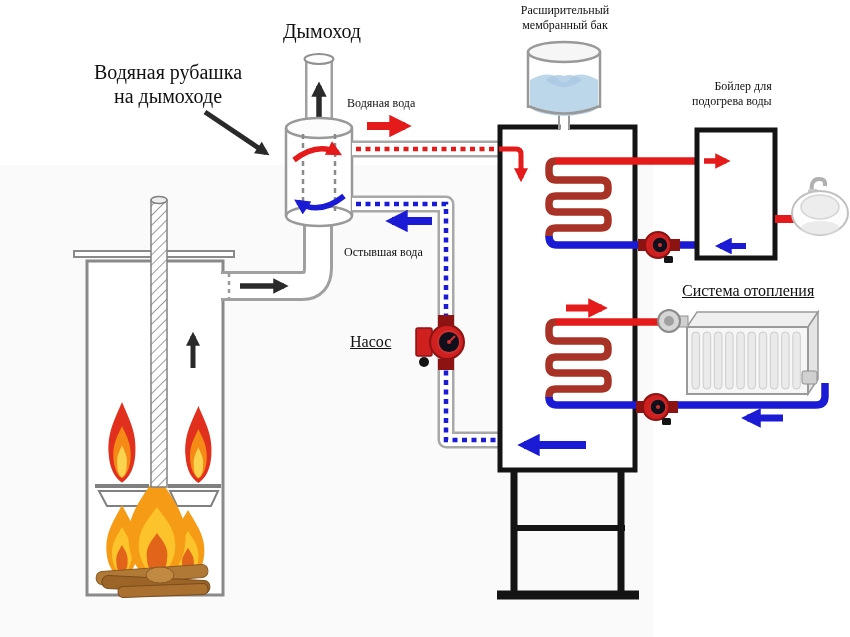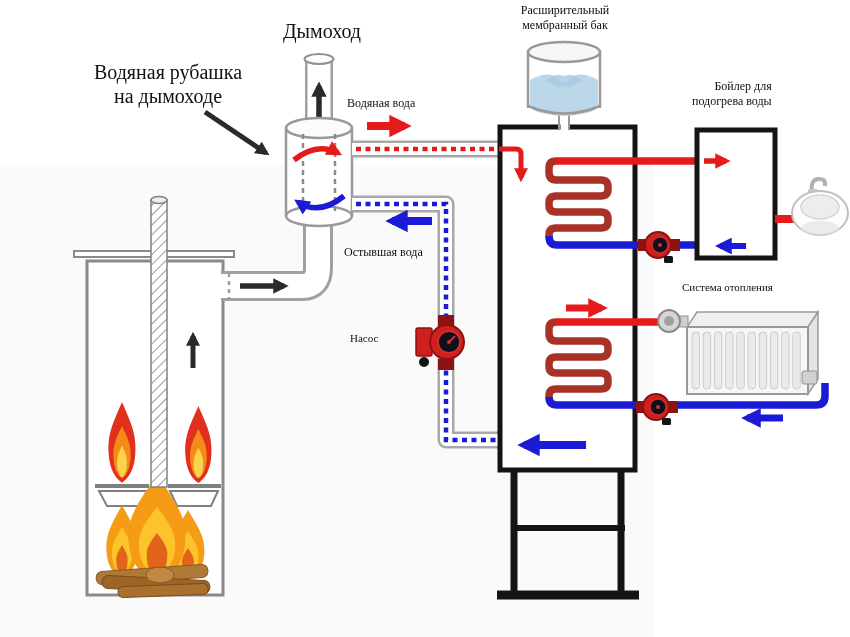--- a/index.html
+++ b/index.html
@@ -2,21 +2,21 @@
 <html><head>
 <meta charset="utf-8">
 <style>
   html,body{margin:0;padding:0;background:#fff;}
   .stage{position:relative;width:850px;height:637px;background:#ffffff;overflow:hidden;
          font-family:"Liberation Serif", serif;}
   .stage svg{position:absolute;left:0;top:0;}
   .lbl{position:absolute;color:#101010;white-space:pre-line;line-height:1.22;text-align:right;}
   .lbl.c{text-align:center;}
   .f17{font-size:20px;}
-  .f15{font-size:11px;}
+  .f15{font-size:16px;text-decoration:underline;}
   .f14{font-size:12px;}
 </style>
 </head>
 <body>
 
 <div class="stage">
 <svg width="850" height="637" viewBox="0 0 850 637">
   <defs>
     <marker id="mRed" viewBox="0 0 10 10" refX="7" refY="5" markerWidth="3" markerHeight="2.8" orient="auto">
           <path d="M0,0 L10,5 L0,10 Z" fill="#e51a1a"></path>

